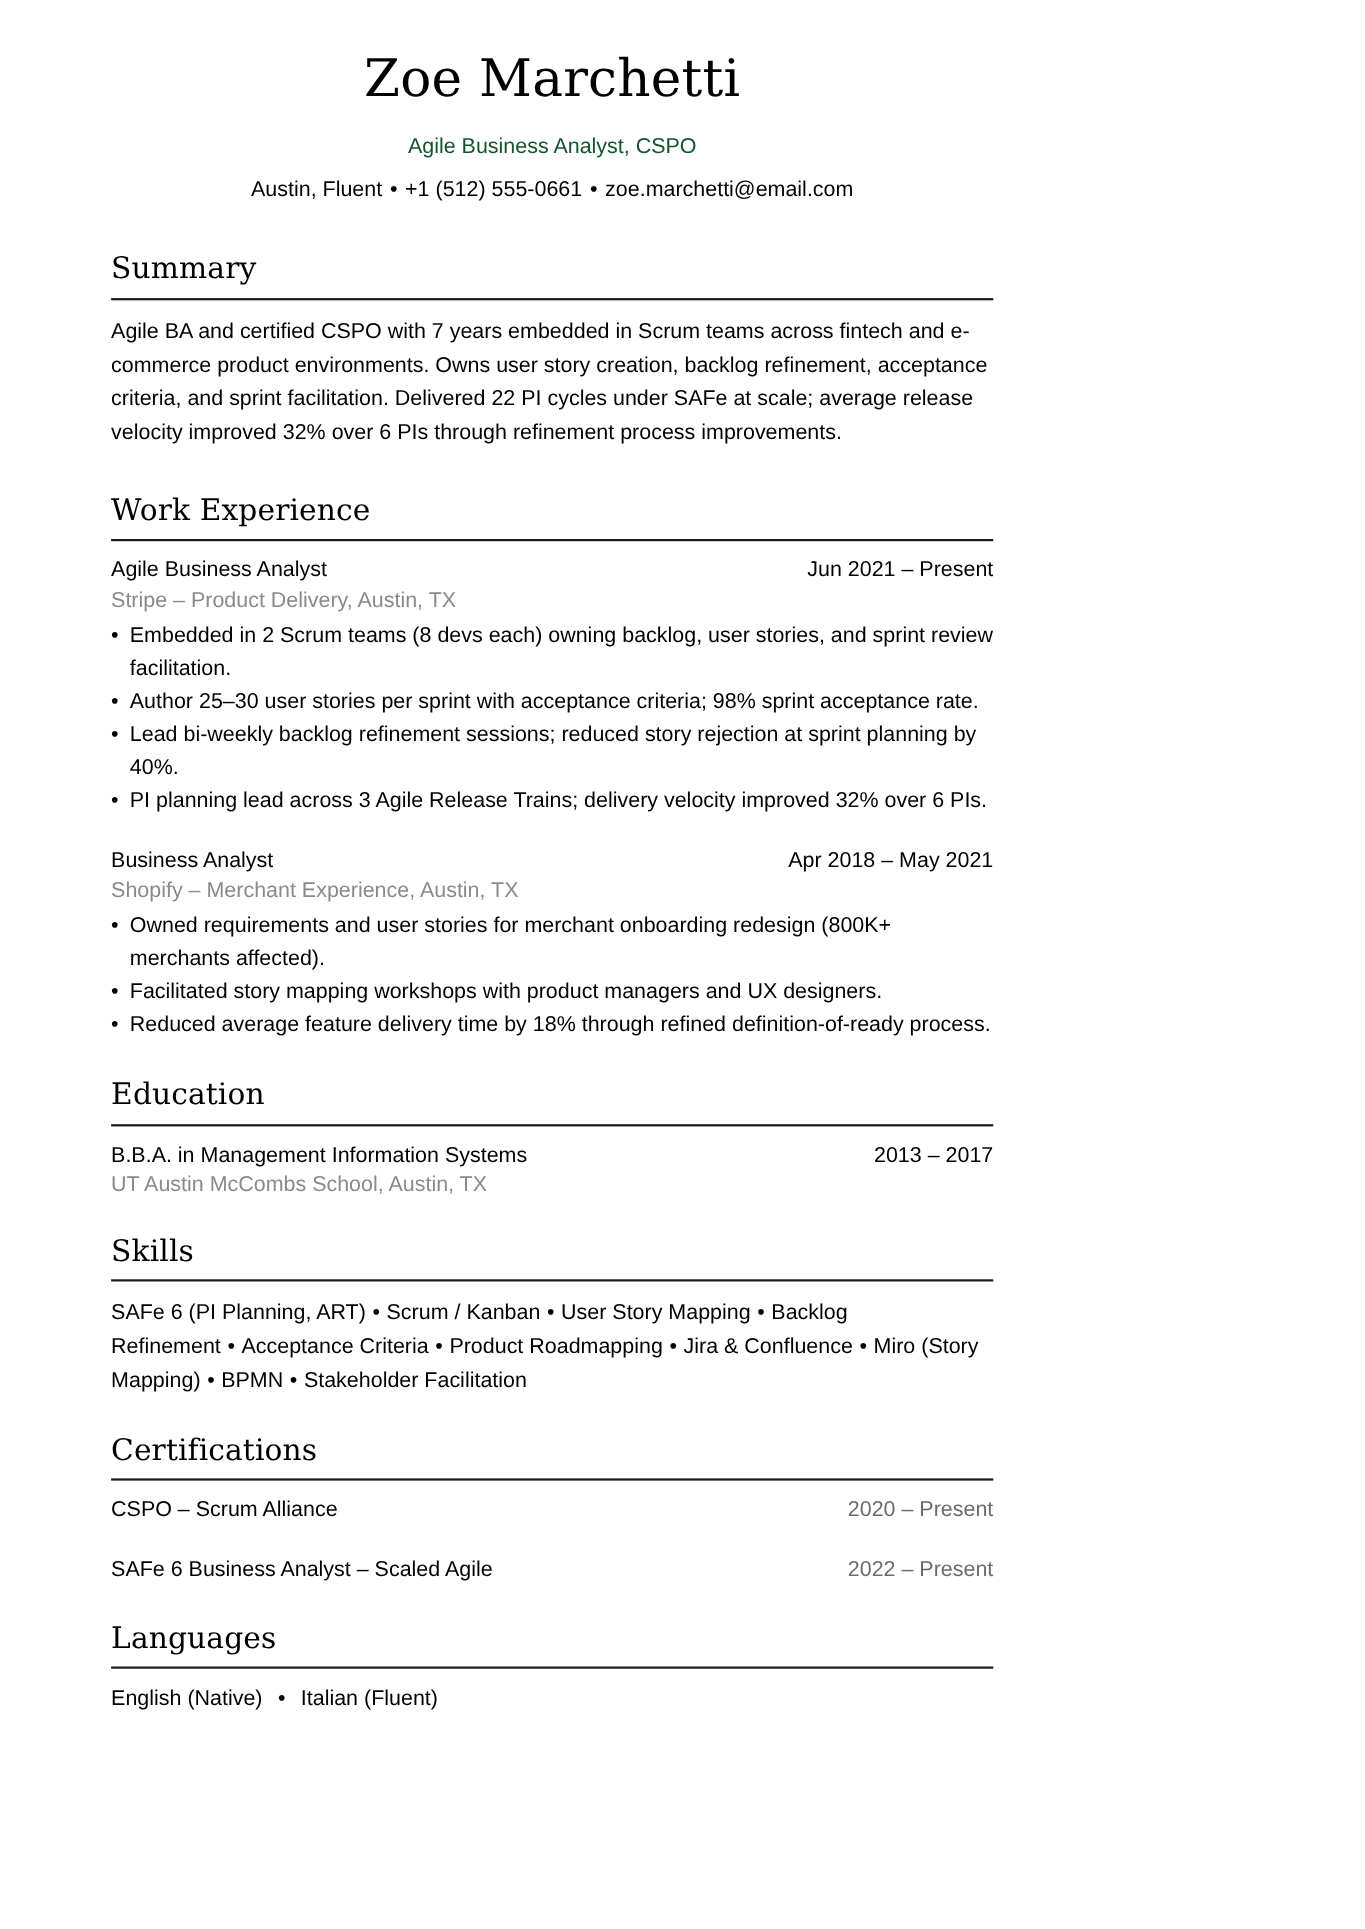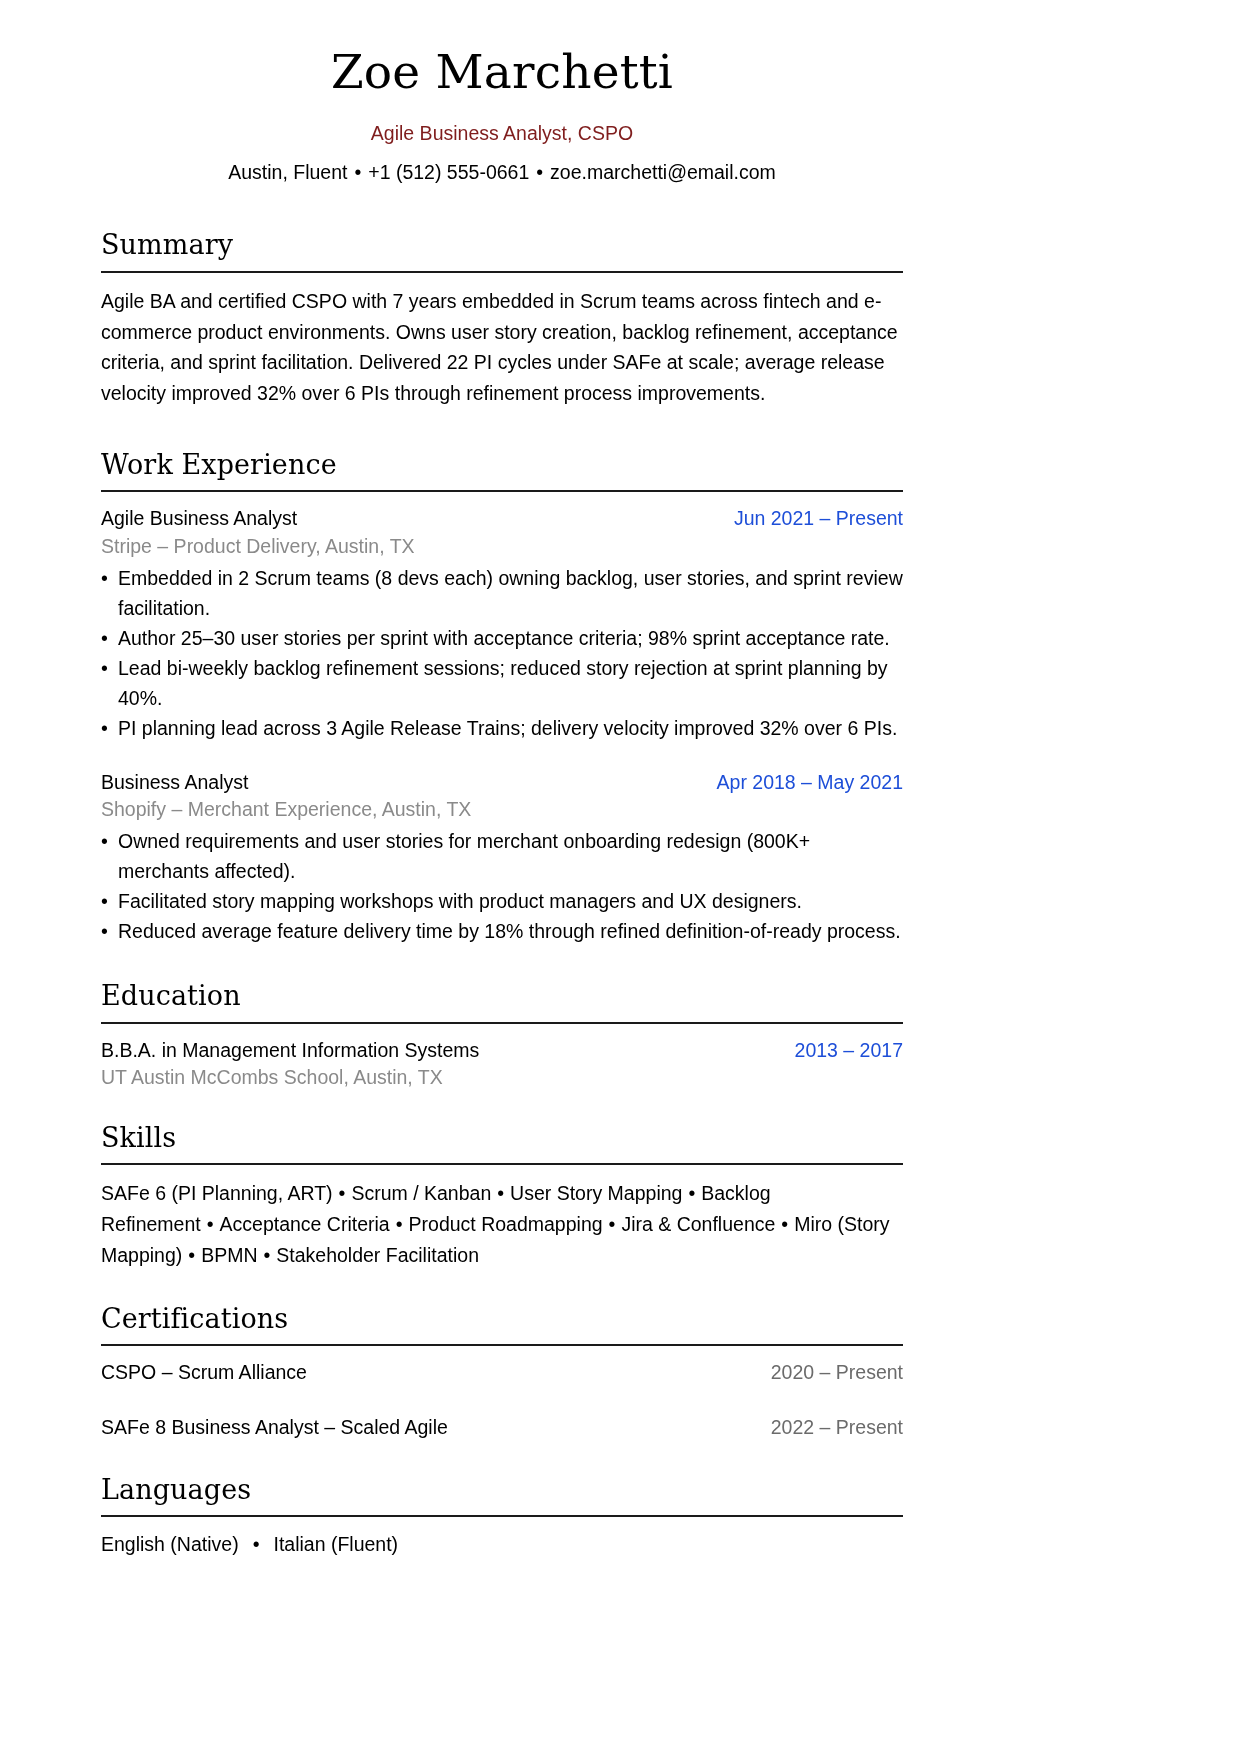--- a/index.html
+++ b/index.html
@@ -34,21 +34,21 @@
     font-weight: 400;
     letter-spacing: 0.2px;
     line-height: 1.12;
     margin: 0 0 22px 0;
   }
   .headline {
     font-size: 19.5px;
     font-weight: 400;
     line-height: 1.3;
     margin: 0 0 14px 0;
-    color: #7f1d1d;
+    color: #14532d;
   }
   .contact {
     font-size: 19.5px;
     font-weight: 400;
     line-height: 1.3;
     color: #000;
   }
   .contact .sep {
     padding: 0 7px;
   }
@@ -92,21 +92,21 @@
   }
   .entry-title {
     font-size: 19.5px;
     line-height: 1.42;
     color: #000;
     text-align: center;
   }
   .entry-date {
     font-size: 19.5px;
     line-height: 1.42;
-    color: #1d4ed8;
+    color: #000000;
     white-space: nowrap;
     flex: none;
   }
   .entry-sub {
     font-size: 19.5px;
     line-height: 1.42;
     color: #8a8a8a;
     margin-bottom: 2px;
   }
   .bullets {
@@ -247,21 +247,21 @@
 
   <div class="section certifications">
     <h2 class="section-title">Certifications</h2>
     <hr class="rule">
     <div id="certification-entries">
         <div class="cert-row">
           <div class="cert-name">CSPO – Scrum Alliance</div>
           <div class="cert-date">2020 – Present</div>
         </div>
         <div class="cert-row">
-          <div class="cert-name">SAFe 8 Business Analyst – Scaled Agile</div>
+          <div class="cert-name">SAFe 6 Business Analyst – Scaled Agile</div>
           <div class="cert-date">2022 – Present</div>
         </div>
       </div>
   </div>
 
   <div class="section languages">
     <h2 class="section-title">Languages</h2>
     <hr class="rule">
     <div class="lang-line" id="languages-line"><span>English (Native)</span><span class="sep">•</span><span>Italian (Fluent)</span></div>
   </div>

